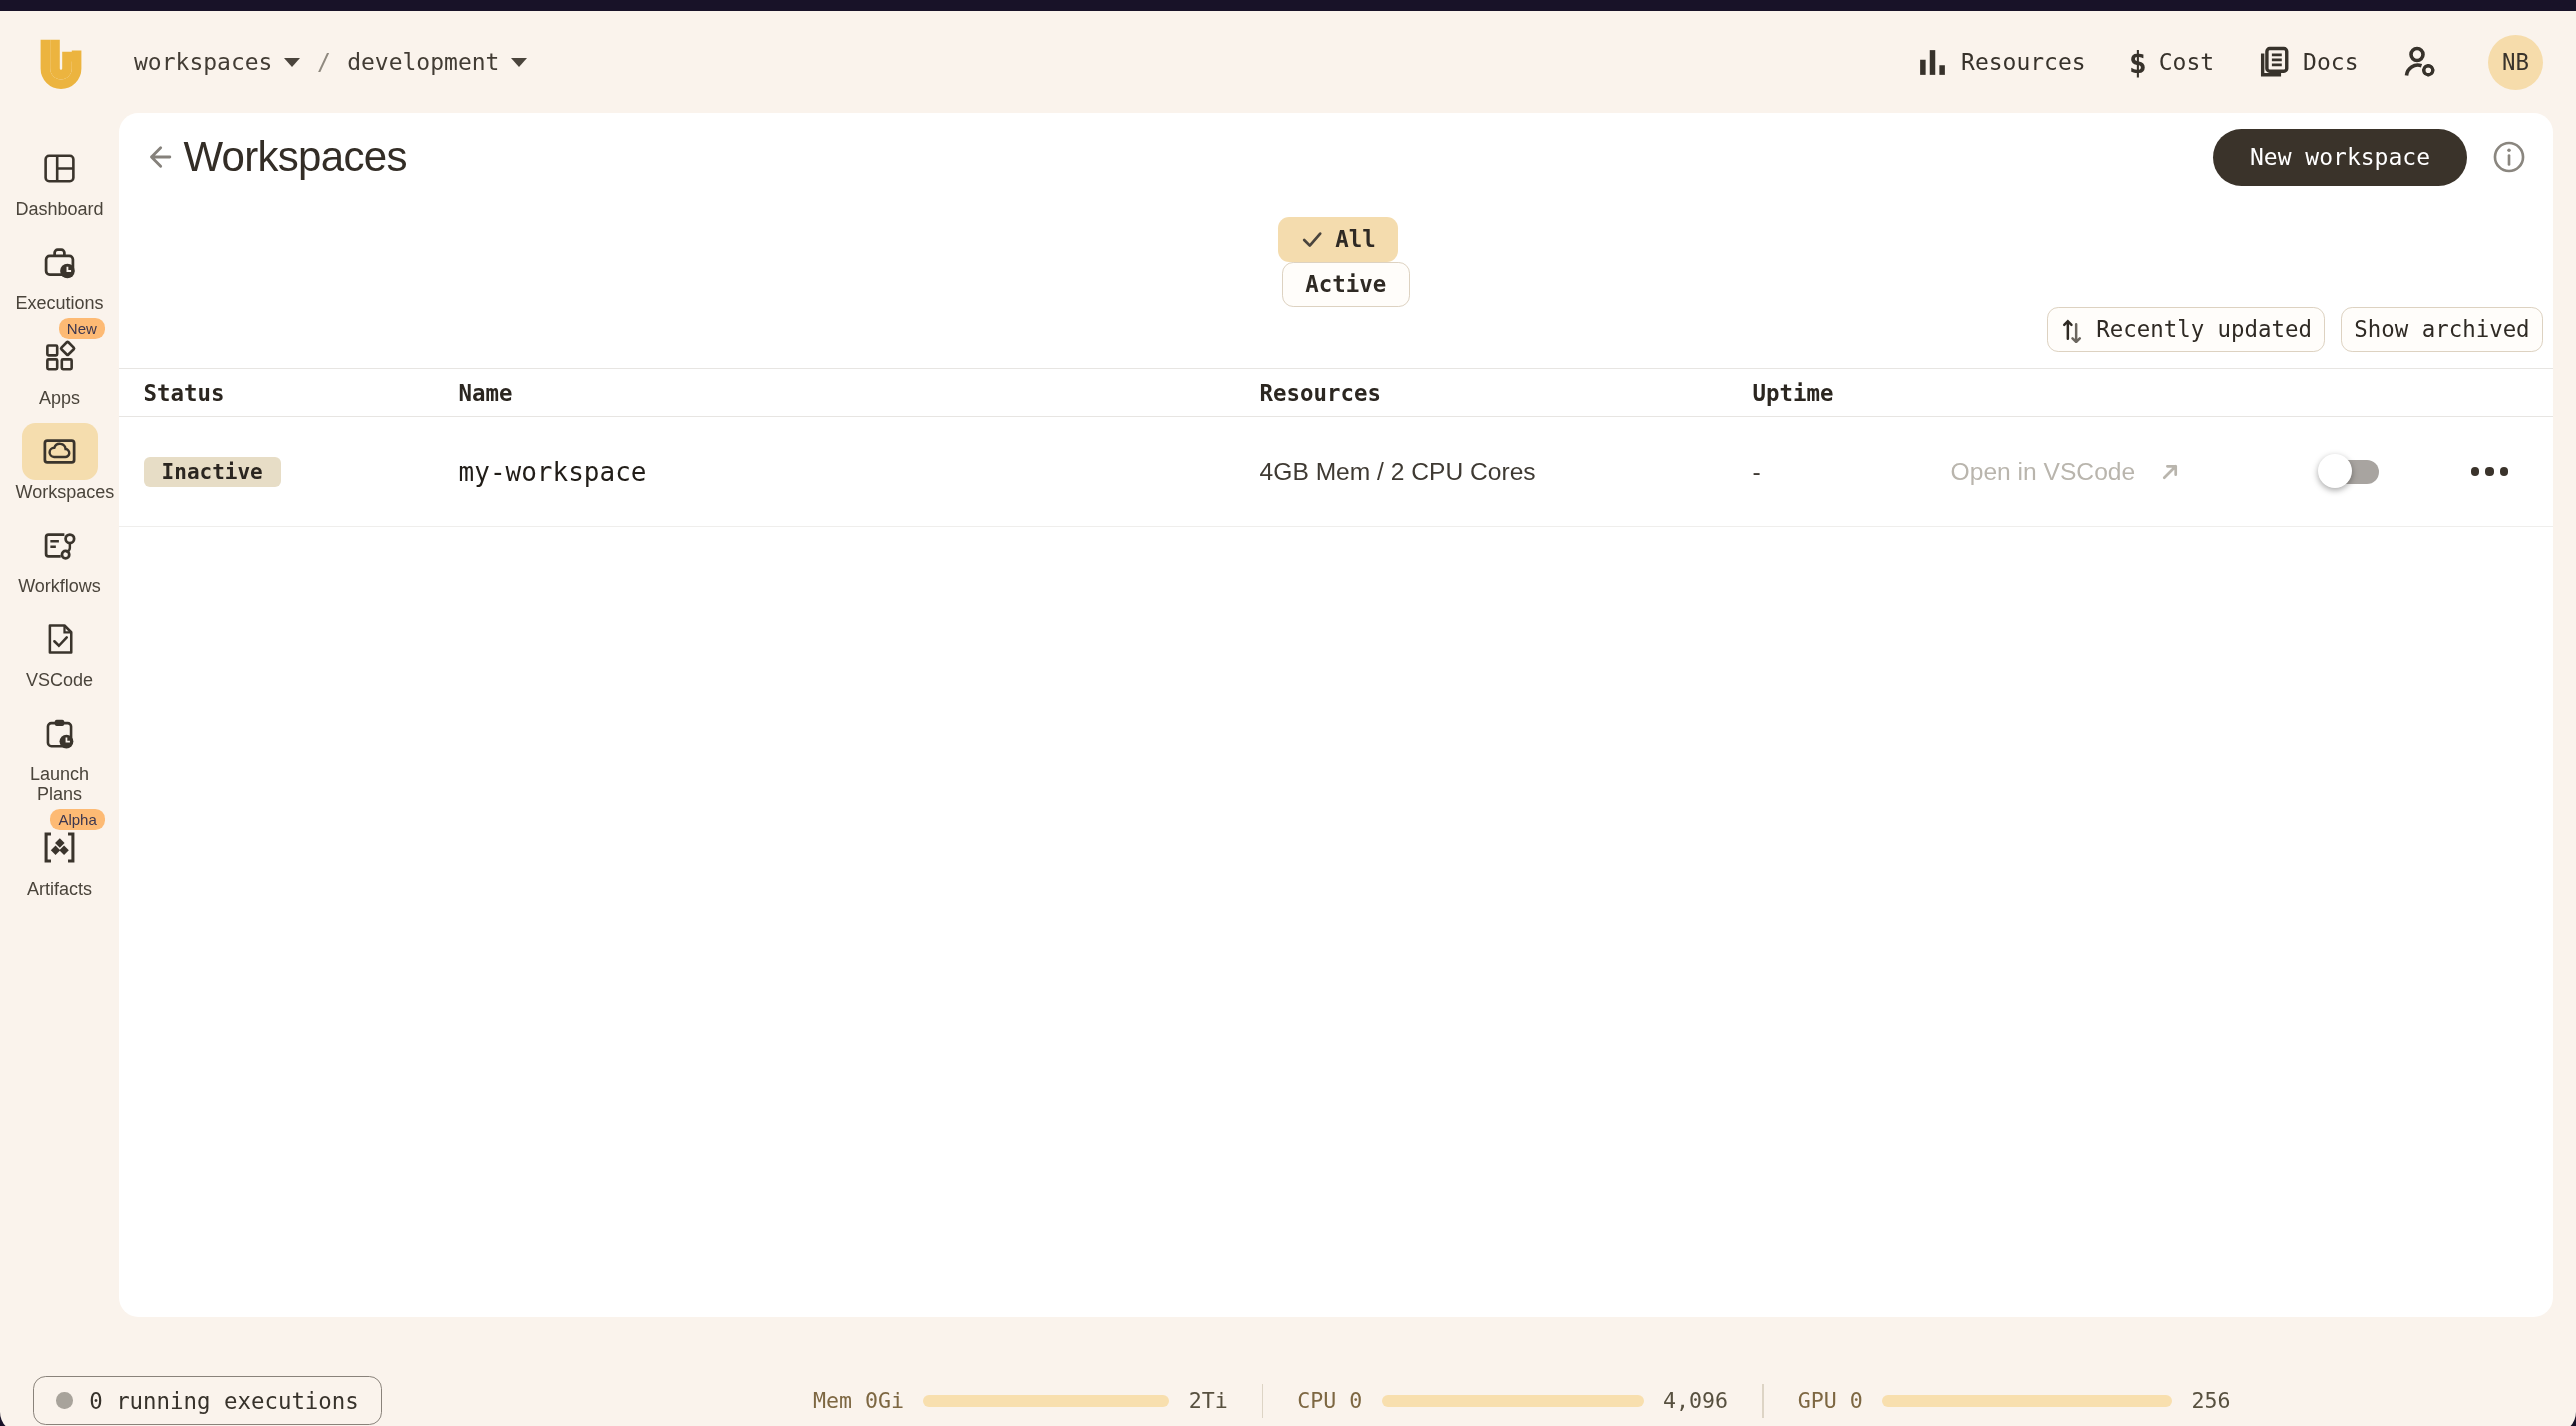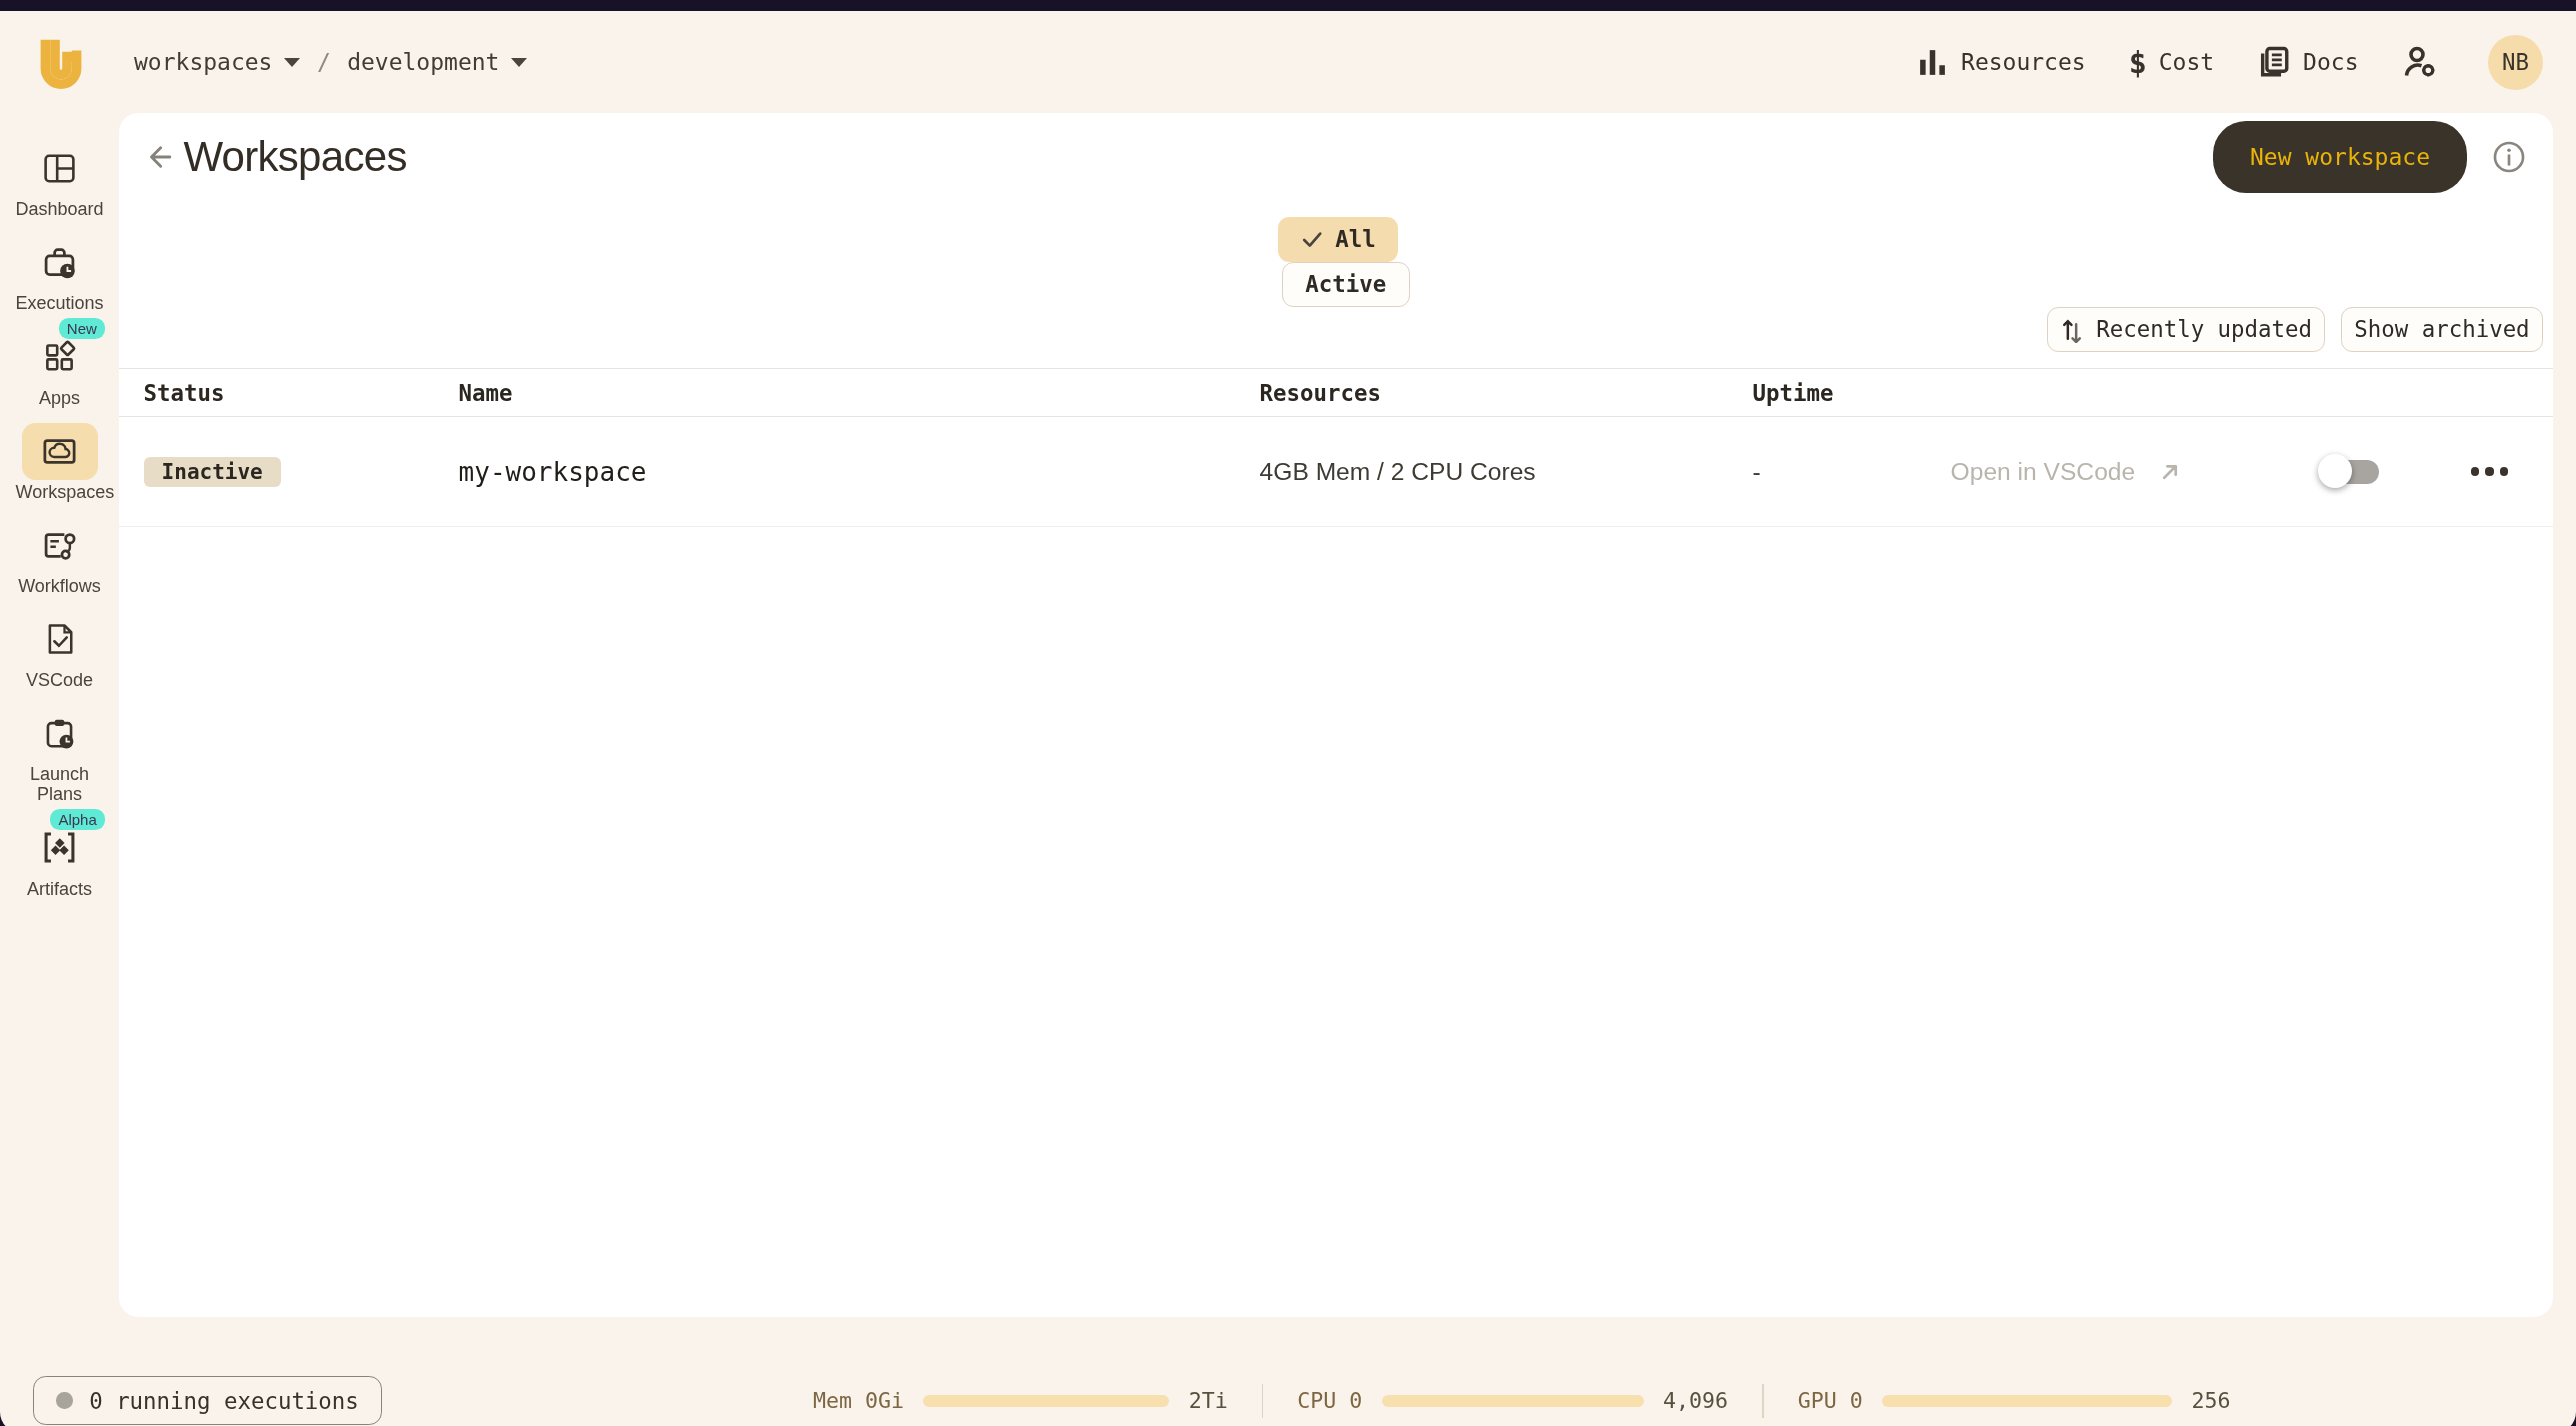--- a/index.html
+++ b/index.html
@@ -33,34 +33,34 @@
   .sidebar { position:absolute; left:0; top:102px; width:119px;
              display:flex; flex-direction:column; align-items:center; }
   .side-item { display:flex; flex-direction:column; align-items:center;
                margin-bottom:15px; cursor:pointer; }
   .side-item:first-child { margin-top:27px; }
   .icon-wrap { position:relative; width:76px; height:57px; border-radius:13.4px;
                display:flex; align-items:center; justify-content:center; }
   .side-item.active .icon-wrap { background:#f5ddae; }
   .side-label { margin-top:2.2px; font-size:18px; color:#4a443b; text-align:center;
                 max-width:88px; line-height:20px; }
-  .side-badge { position:absolute; top:-10.4px; right:-7.5px; background:#5eead4;
+  .side-badge { position:absolute; top:-10.4px; right:-7.5px; background:#fdba74;
                 color:#3c3750; font-size:15px; line-height:15px; padding:3px 8.2px;
                 border-radius:9.7px; white-space:nowrap; }
 
   
   .panel { position:absolute; left:119px; top:102px; right:23px; bottom:116px;
            background:#ffffff; border-radius:19.4px; overflow:hidden; }
   .page-head { display:flex; align-items:center; height:57px;
                margin:15.7px 27px 0 22.4px; }
   .back-btn { width:36px; height:36px; display:flex; align-items:center;
               justify-content:center; cursor:pointer; margin-right:6px; }
   .page-title { font-size:42px; font-weight:500; color:#332d26; letter-spacing:-0.7px; }
-  .new-ws-btn { margin-left:auto; height:72px; padding:0 37px; border:none;
-                border-radius:33px; background:#3a332a; color:#eab308;
+  .new-ws-btn { margin-left:auto; height:57px; padding:0 37px; border:none;
+                border-radius:33px; background:#3a332a; color:#ffffff;
                 font-size:23px; display:flex; align-items:center; cursor:pointer; }
   .info-btn { margin-left:25px; width:34px; height:34px; cursor:pointer; }
 
   .filter-row { display:flex; align-items:center; margin:31px 10.4px 0 15px;flex-direction:column; }
   .chip { height:45px; border-radius:11.2px; display:flex; align-items:center;
           gap:12px; padding:0 22.4px; font-size:22.4px; font-weight:bold;
           color:#2f2a24; cursor:pointer; }
   .chip.selected { background:#f4dcae; }
   .chip.outline { background:#fffdfa; border:1.5px solid #ddd2c1; margin-left:15px; }
   .sort-group { margin-left:auto; display:flex; gap:16.4px; }

